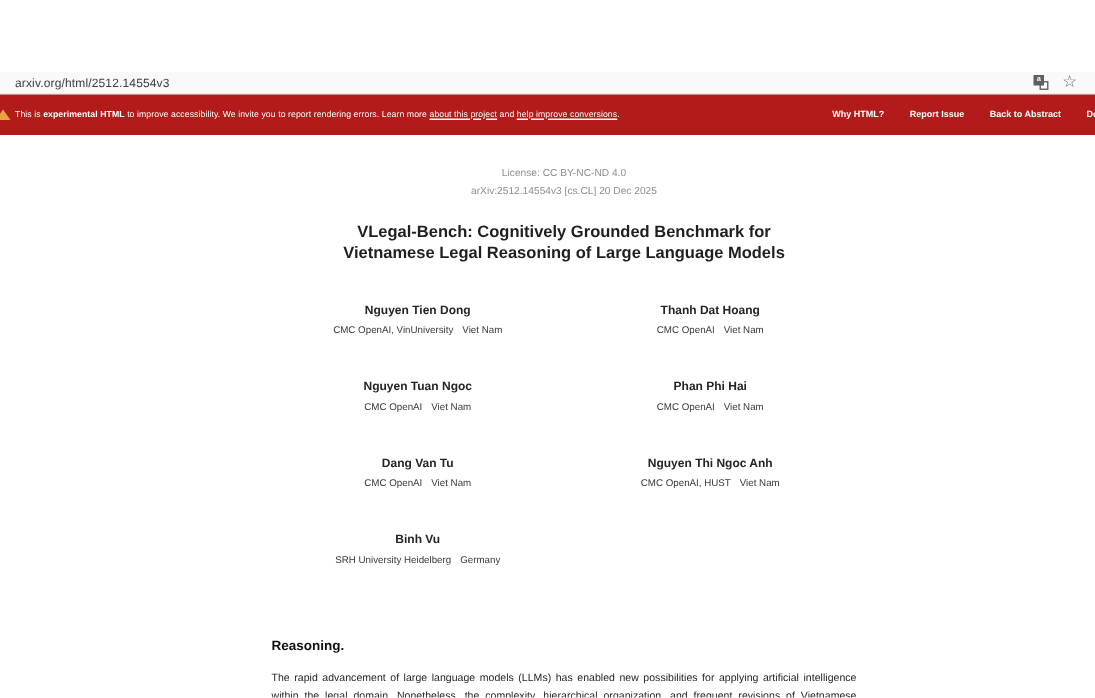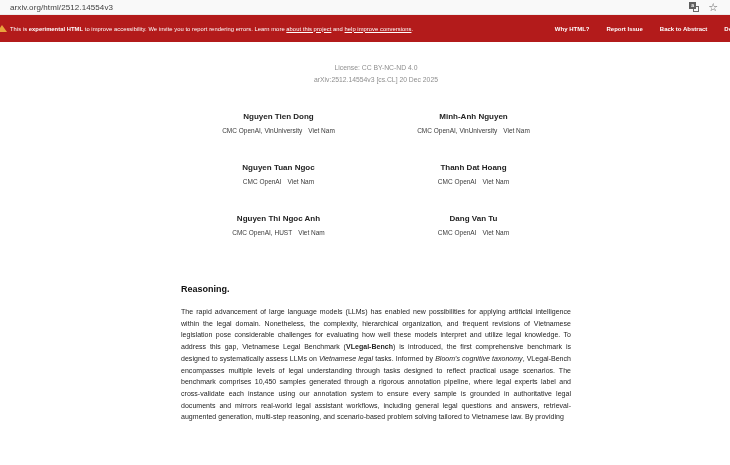--- a/index.html
+++ b/index.html
@@ -1,21 +1,21 @@
 <!DOCTYPE html>
 <html><head>
 <meta charset="utf-8">
 <style>
   * { margin:0; padding:0; box-sizing:border-box; }
   html,body { width:730px; height:465px; overflow:hidden; background:#fff;
               font-family:"Liberation Sans", sans-serif; }
 
   
   .urlbar { height:15px; background:#f9f9f9; border-bottom:1px solid #ececec;
-            display:flex; align-items:center; padding:0 10px; }
+            display:flex; align-items:center; padding:0 10px;margin-top:48px; }
   .url-text { font-size:8px; color:#3d3d3d; flex:1 1 auto; letter-spacing:.1px; }
   .urlbar-icons { display:flex; align-items:center; gap:9px; margin-right:2px; }
   .translate-ic { position:relative; width:10px; height:10px; }
   .translate-ic .sq-back { position:absolute; right:0; bottom:0; width:6px; height:6px;
             border:1px solid #6a6a6a; background:#f9f9f9; }
   .translate-ic .sq-front { position:absolute; left:0; top:0; width:7px; height:7px;
             background:#5f5f5f; color:#f9f9f9; font-size:5px; line-height:7px;
             text-align:center; font-weight:bold; }
   .star-ic { font-size:11px; color:#5f5f5f; line-height:10px; }
 
@@ -75,44 +75,50 @@
       <span>Download</span>
     </span>
 </div>
 
 <div class="page">
   <div class="license-block">
     <div>License: CC BY-NC-ND 4.0</div>
     <div>arXiv:2512.14554v3 [cs.CL] 20 Dec 2025</div>
   </div>
 
+  <h1 class="paper-title">VLegal-Bench: Cognitively Grounded Benchmark for
+Vietnamese Legal Reasoning of Large Language Models</h1>
 
   <div class="authors-grid">
       <div>
         <div class="author-name">Nguyen Tien Dong</div>
         <div class="author-affil"><span>CMC OpenAI, VinUniversity</span><span class="country">Viet Nam</span></div>
       </div>
       <div>
-        <div class="author-name">Minh-Anh Nguyen</div>
-        <div class="author-affil"><span>CMC OpenAI, VinUniversity</span><span class="country">Viet Nam</span></div>
+        <div class="author-name">Thanh Dat Hoang</div>
+        <div class="author-affil"><span>CMC OpenAI</span><span class="country">Viet Nam</span></div>
       </div>
       <div>
         <div class="author-name">Nguyen Tuan Ngoc</div>
         <div class="author-affil"><span>CMC OpenAI</span><span class="country">Viet Nam</span></div>
       </div>
       <div>
-        <div class="author-name">Thanh Dat Hoang</div>
+        <div class="author-name">Phan Phi Hai</div>
+        <div class="author-affil"><span>CMC OpenAI</span><span class="country">Viet Nam</span></div>
+      </div>
+      <div>
+        <div class="author-name">Dang Van Tu</div>
         <div class="author-affil"><span>CMC OpenAI</span><span class="country">Viet Nam</span></div>
       </div>
       <div>
         <div class="author-name">Nguyen Thi Ngoc Anh</div>
         <div class="author-affil"><span>CMC OpenAI, HUST</span><span class="country">Viet Nam</span></div>
       </div>
       <div>
-        <div class="author-name">Dang Van Tu</div>
-        <div class="author-affil"><span>CMC OpenAI</span><span class="country">Viet Nam</span></div>
+        <div class="author-name">Binh Vu</div>
+        <div class="author-affil"><span>SRH University Heidelberg</span><span class="country">Germany</span></div>
       </div>
     </div>
 
   <h2 class="abstract-heading">Reasoning.</h2>
 
   <p class="abstract-body"><span>The rapid advancement of large language models (LLMs) has enabled new possibilities for applying artificial intelligence within the legal domain. Nonetheless, the complexity, hierarchical organization, and frequent revisions of Vietnamese legislation pose considerable challenges for evaluating how well these models interpret and utilize legal knowledge. To address this gap, Vietnamese Legal Benchmark (</span><span class="seg-bold">VLegal-Bench</span><span>) is introduced, the first comprehensive benchmark is designed to systematically assess LLMs on </span><span class="seg-italic">Vietnamese legal</span><span> tasks. Informed by </span><span class="seg-italic">Bloom's cognitive taxonomy</span><span>, VLegal-Bench encompasses multiple levels of legal understanding through tasks designed to reflect practical usage scenarios. The benchmark comprises 10,450 samples generated through a rigorous annotation pipeline, where legal experts label and cross-validate each instance using our annotation system to ensure every sample is grounded in authoritative legal documents and mirrors real-world legal assistant workflows, including general legal questions and answers, retrieval-augmented generation, multi-step reasoning, and scenario-based problem solving tailored to Vietnamese law. By providing</span></p>
 </div>
 
 </body></html>

